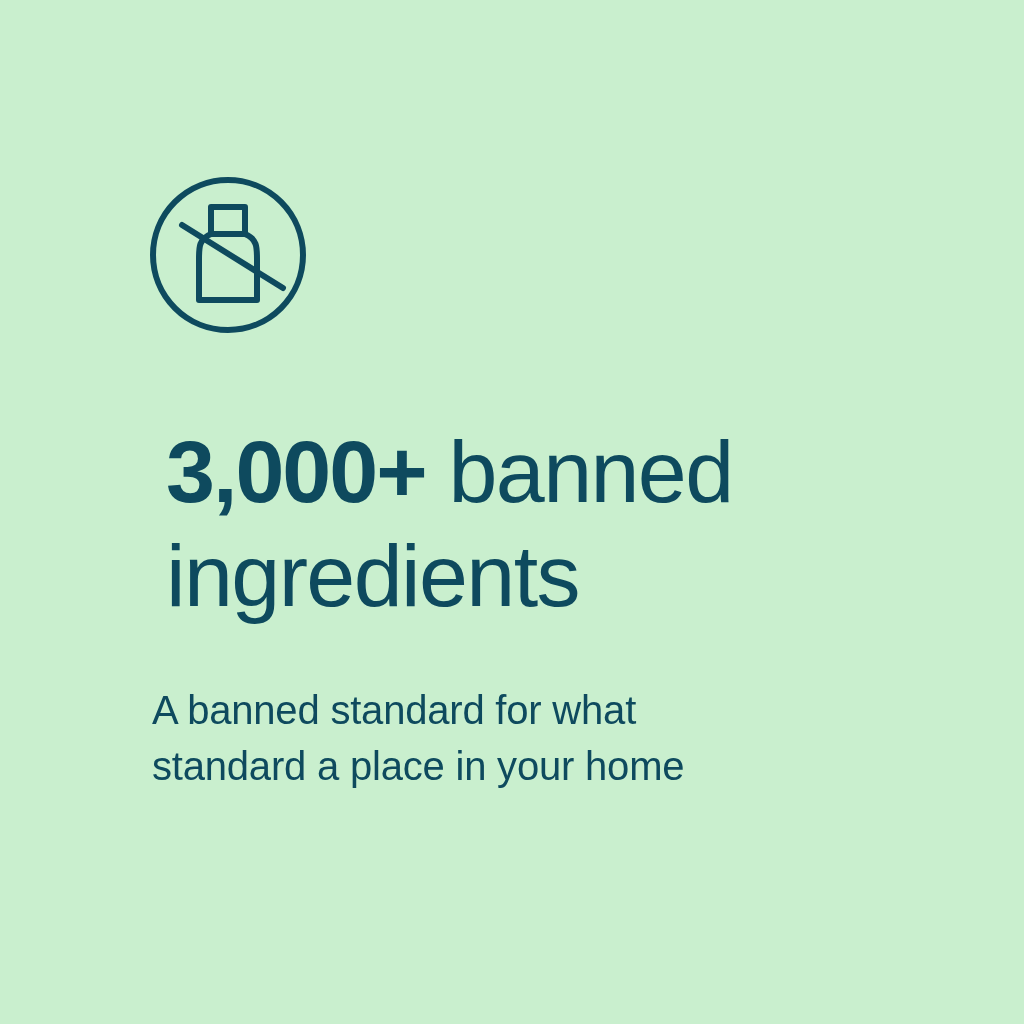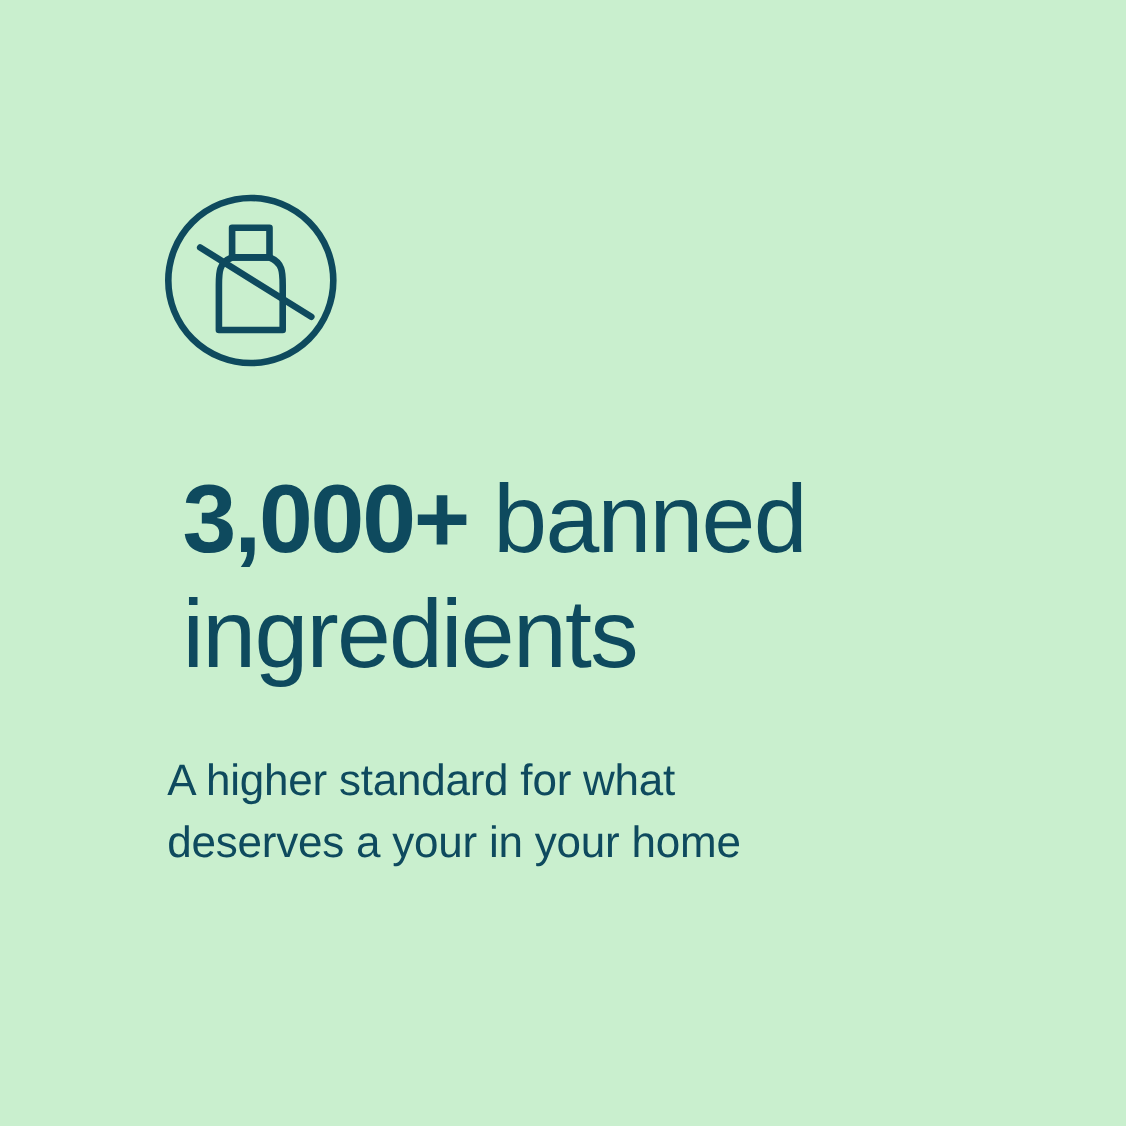--- a/index.html
+++ b/index.html
@@ -88,17 +88,17 @@
       <circle cx="78" cy="78" r="75"></circle>
       <rect x="61" y="30" width="34" height="27"></rect>
       <path d="M61 57 C 49 62, 49 70, 49 82 L 49 123 L 107 123 L 107 82 C 107 70, 107 62, 95 57 Z"></path>
       <line x1="32" y1="48" x2="133" y2="111"></line>
     </svg>
   </div>
 
   <h1 class="headline"><span class="stat">3,000+</span><span class="rest"> banned ingredients</span></h1>
 
   <p class="subtitle">
-    <span class="sub-line">A higher standard for what</span>
-    <span class="sub-line">deserves a your in your home</span>
+    <span class="sub-line">A banned standard for what</span>
+    <span class="sub-line">standard a place in your home</span>
   </p>
 
 </div>
 
 </body></html>

